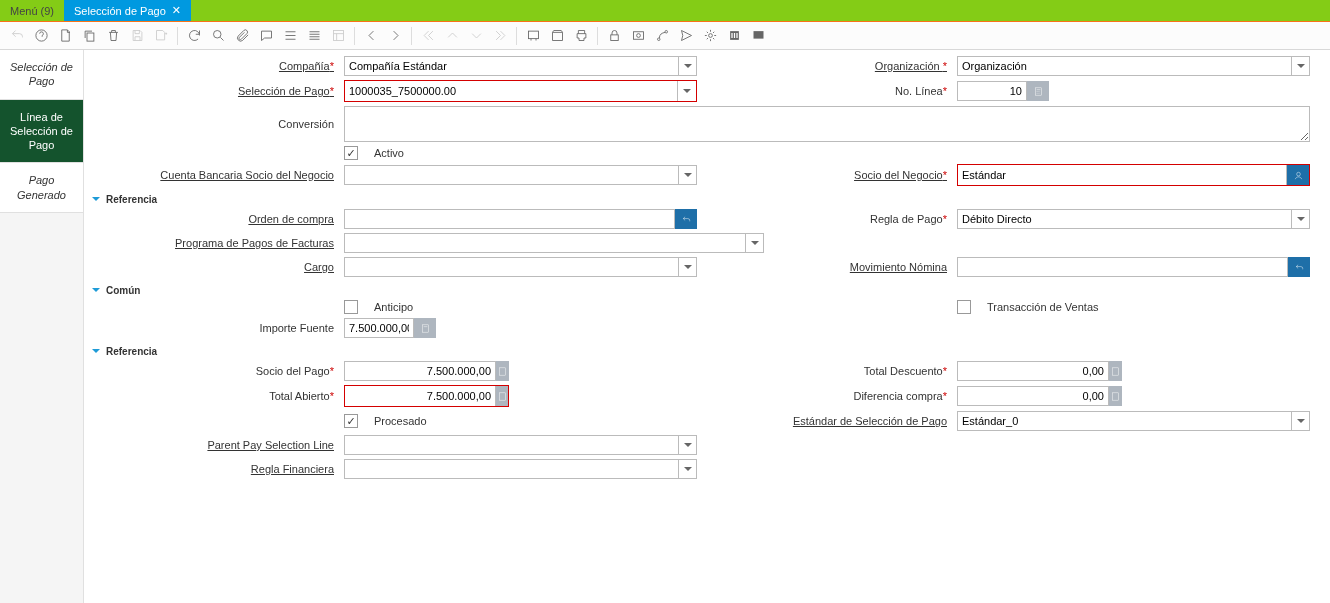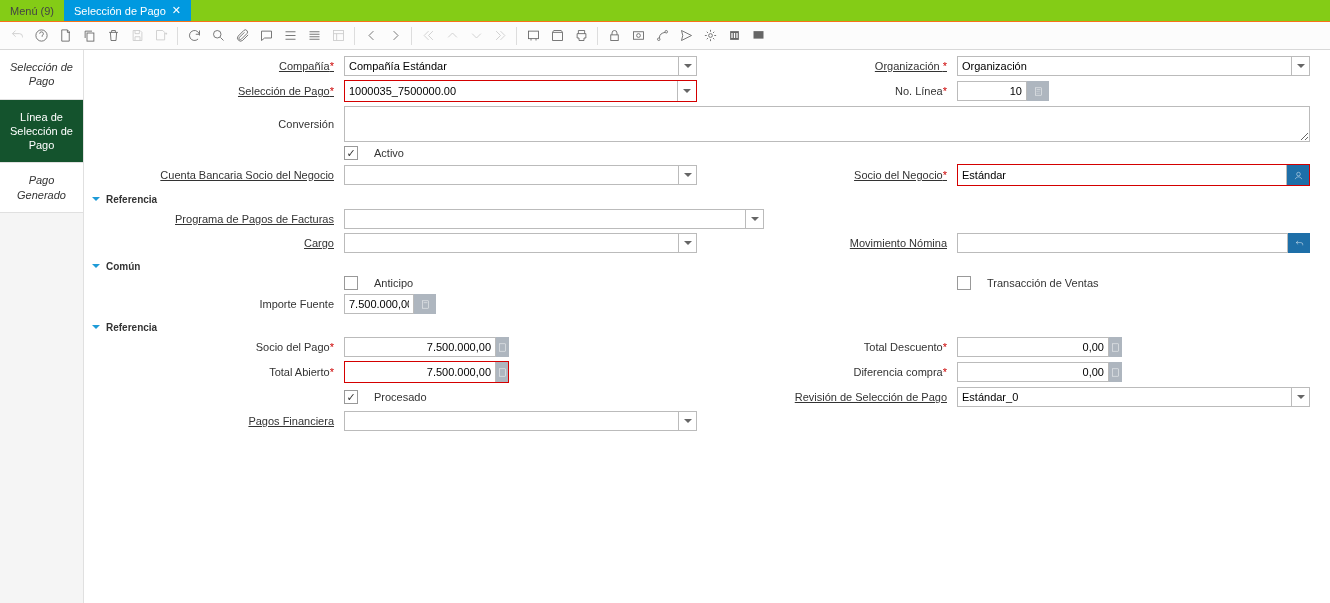--- a/index.html
+++ b/index.html
@@ -334,20 +334,40 @@
             </div>
         </div>
       </div>
     </div>
 
     <div class="section">
       <div class="collapse"></div>
       <div class="title">Referencia</div>
     </div>
 
+    <div class="row">
+      <div class="col">
+        <div class="lbl">Orden de compra</div>
+        <div class="fld">
+          <input class="input" style="">
+          <div class="iconbtn">
+              <svg viewBox="0 0 24 24">
+                <path d="M9 14l-4-4 4-4M5 10h10a4 4 0 014 4v2" stroke="#fff" fill="none"></path>
+              </svg>
+            </div>
+        </div>
+      </div>
+      <div class="col">
+        <div class="lbl noul"><span>Regla de Pago</span><span class="req">*</span></div>
+        <div class="fld">
+          <input class="input" value="Débito Directo" style="">
+          <div class="ddbtn"></div>
+        </div>
+      </div>
+    </div>
 
     <div class="row">
       <div class="col">
         <div class="lbl">Programa de Pagos de Facturas</div>
         <div class="fld">
           <input class="input" style="">
           <div class="ddbtn"></div>
         </div>
       </div>
     </div>
@@ -475,32 +495,42 @@
       <div class="col">
         <div class="lbl"></div>
         <div class="fld">
           <div class="chk">
             <div class="chkbox checked"></div>
             <span>Procesado</span>
           </div>
         </div>
       </div>
       <div class="col">
-        <div class="lbl">Revisión de Selección de Pago</div>
+        <div class="lbl">Estándar de Selección de Pago</div>
         <div class="fld">
           <input class="input" value="Estándar_0" style="">
           <div class="ddbtn"></div>
         </div>
       </div>
     </div>
 
-
-    <div class="row">
-      <div class="col">
-        <div class="lbl">Pagos Financiera</div>
+    <div class="row">
+      <div class="col">
+        <div class="lbl">Parent Pay Selection Line</div>
+        <div class="fld">
+          <input class="input" style="">
+          <div class="ddbtn"></div>
+        </div>
+      </div>
+      <div class="col"></div>
+    </div>
+
+    <div class="row">
+      <div class="col">
+        <div class="lbl">Regla Financiera</div>
         <div class="fld">
           <input class="input" style="">
           <div class="ddbtn"></div>
         </div>
       </div>
       <div class="col"></div>
     </div>
 
   </div>
 </div>

